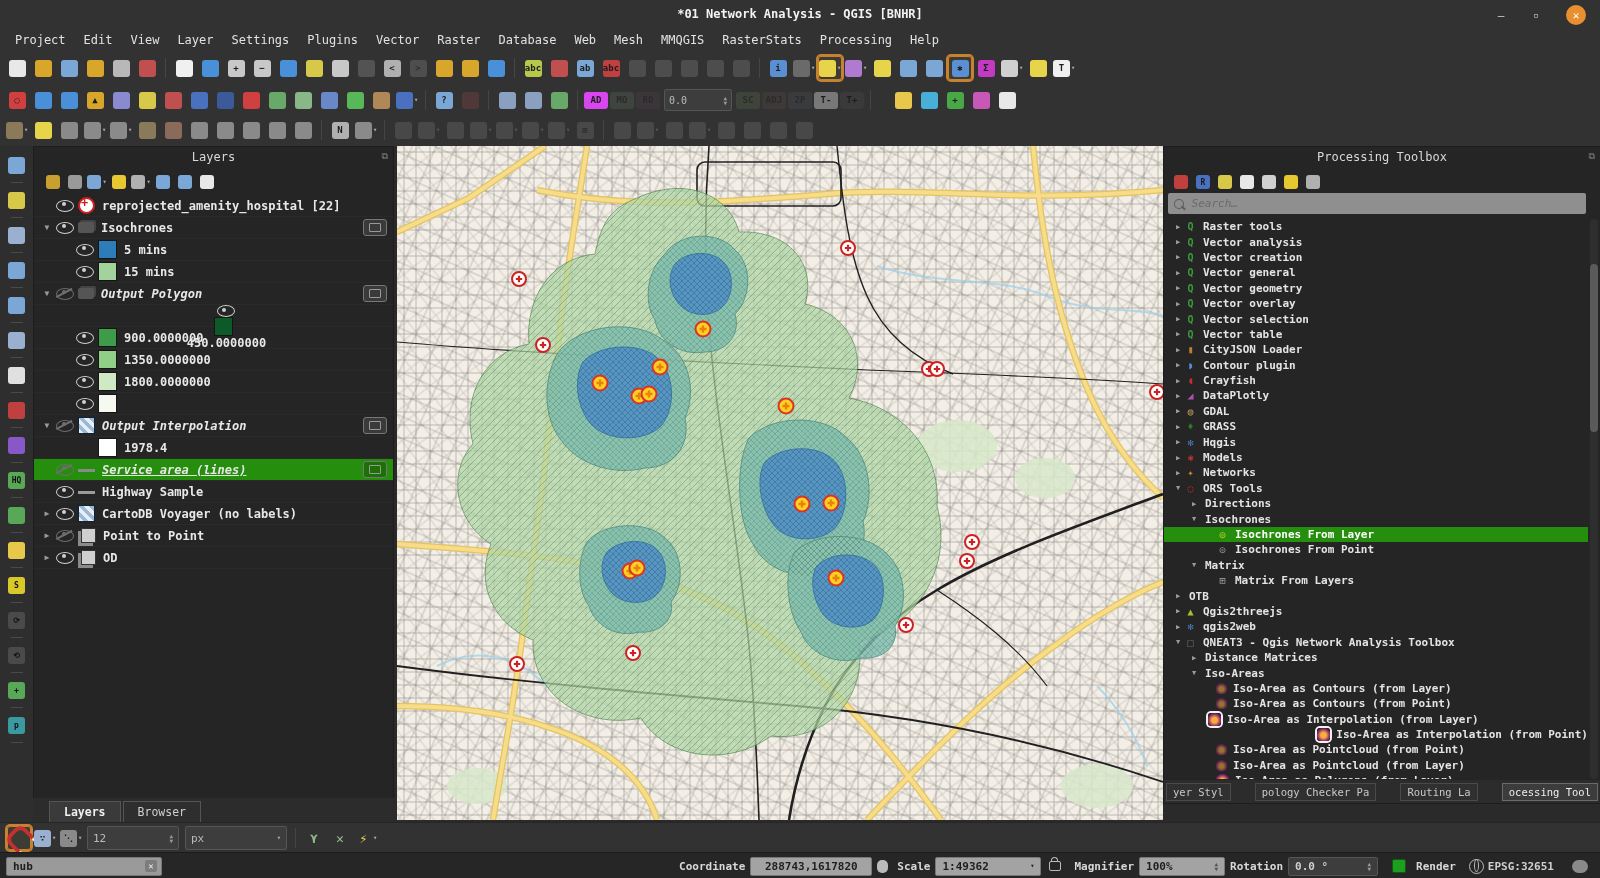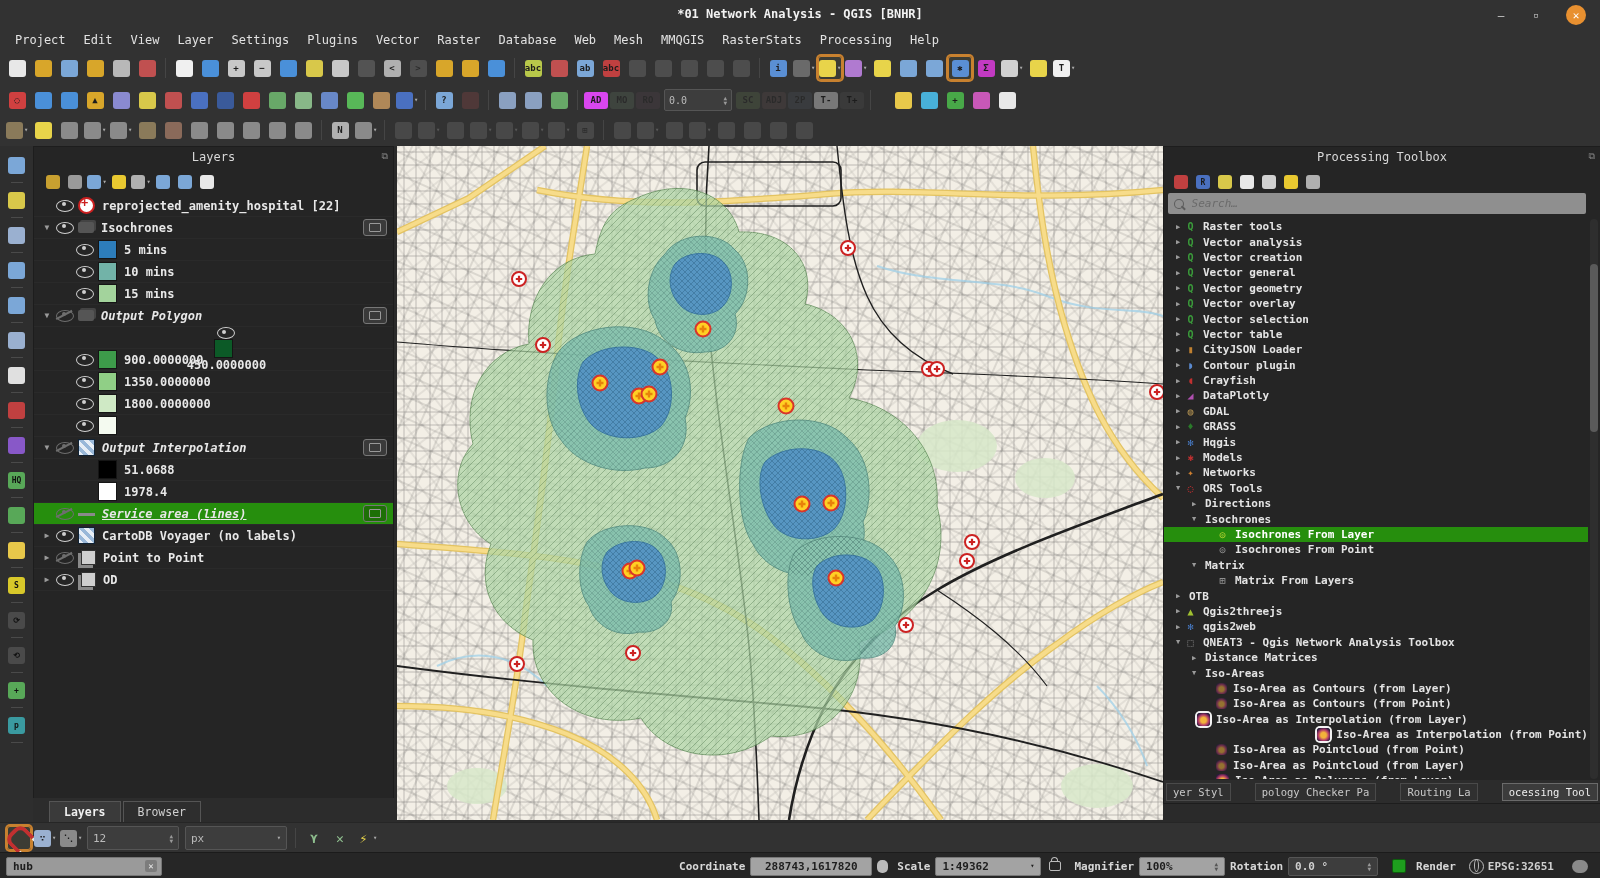--- a/index.html
+++ b/index.html
@@ -618,26 +618,20 @@
       </div>
       <div class="lrow" style="padding-left: 26px;">
         <span class="exp"></span>
         <span class="eye"></span>
         <span class="sw " style="background: rgb(45, 125, 187);"></span>
         <span class="lbl">5 mins</span>
       </div>
       <div class="lrow" style="padding-left: 26px;">
         <span class="exp"></span>
         <span class="eye"></span>
-        <span class="sw " style="background: rgb(114, 179, 168);"></span>
-        <span class="lbl">10 mins</span>
-      </div>
-      <div class="lrow" style="padding-left: 26px;">
-        <span class="exp"></span>
-        <span class="eye"></span>
         <span class="sw " style="background: rgb(163, 211, 156);"></span>
         <span class="lbl">15 mins</span>
       </div>
       <div class="lrow" style="padding-left: 6px;">
         <span class="exp">▼</span>
         <span class="eye off"></span>
         <span class="sw group"></span>
         <span class="lbl it">Output Polygon</span>
         <span class="badge"></span>
       </div>
@@ -674,35 +668,35 @@
       <div class="lrow" style="padding-left: 6px;">
         <span class="exp">▼</span>
         <span class="eye off"></span>
         <span class="sw raster"></span>
         <span class="lbl it">Output Interpolation</span>
         <span class="badge"></span>
       </div>
       <div class="lrow" style="padding-left: 26px;">
         <span class="exp"></span>
         <span class="eye none"></span>
-        <span class="sw " style="background: rgb(0, 0, 0);"></span>
-        <span class="lbl">51.0688</span>
-      </div>
-      <div class="lrow" style="padding-left: 26px;">
-        <span class="exp"></span>
-        <span class="eye none"></span>
         <span class="sw " style="background: rgb(255, 255, 255);"></span>
         <span class="lbl">1978.4</span>
       </div>
       <div class="lrow sel" style="padding-left: 6px;">
         <span class="exp"></span>
         <span class="eye off"></span>
         <span class="sw line" style="background: rgb(138, 138, 138);"></span>
         <span class="lbl it un">Service area (lines)</span>
         <span class="badge"></span>
+      </div>
+      <div class="lrow" style="padding-left: 6px;">
+        <span class="exp"></span>
+        <span class="eye"></span>
+        <span class="sw line" style="background: rgb(154, 154, 154);"></span>
+        <span class="lbl">Highway Sample</span>
       </div>
       <div class="lrow" style="padding-left: 6px;">
         <span class="exp">▶</span>
         <span class="eye"></span>
         <span class="sw raster"></span>
         <span class="lbl">CartoDB Voyager (no labels)</span>
       </div>
       <div class="lrow" style="padding-left: 6px;">
         <span class="exp">▶</span>
         <span class="eye off"></span>
@@ -1116,21 +1110,21 @@
       <div class="prow" style="padding-left: 40px;">
         <span class="exp"></span>
         <span class="picon heat dim"></span>
         <span>Iso-Area as Contours (from Layer)</span>
       </div>
       <div class="prow" style="padding-left: 40px;">
         <span class="exp"></span>
         <span class="picon heat dim"></span>
         <span>Iso-Area as Contours (from Point)</span>
       </div>
-      <div class="prow" style="padding-left: 21px;">
+      <div class="prow" style="padding-left: 32px;">
         <span class="exp"></span>
         <span class="picon heat onwhite"></span>
         <span>Iso-Area as Interpolation (from Layer)</span>
       </div>
       <div class="prow" style="padding-left: 40px; justify-content: flex-end;">
         <span class="exp"></span>
         <span class="picon heat onwhite"></span>
         <span>Iso-Area as Interpolation (from Point)</span>
       </div>
       <div class="prow" style="padding-left: 40px;">

